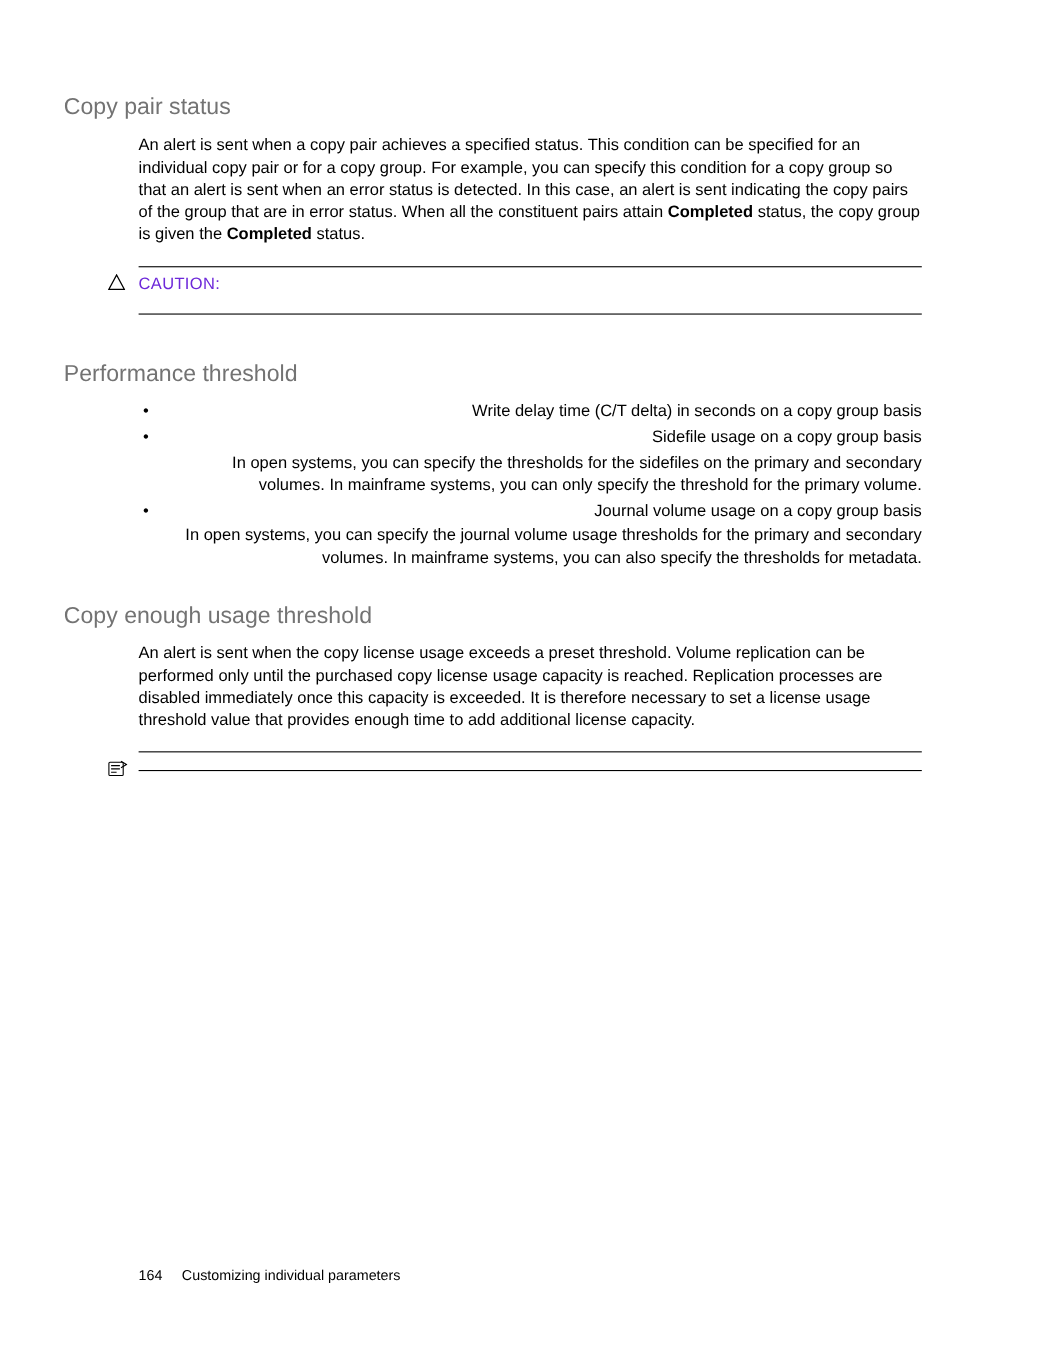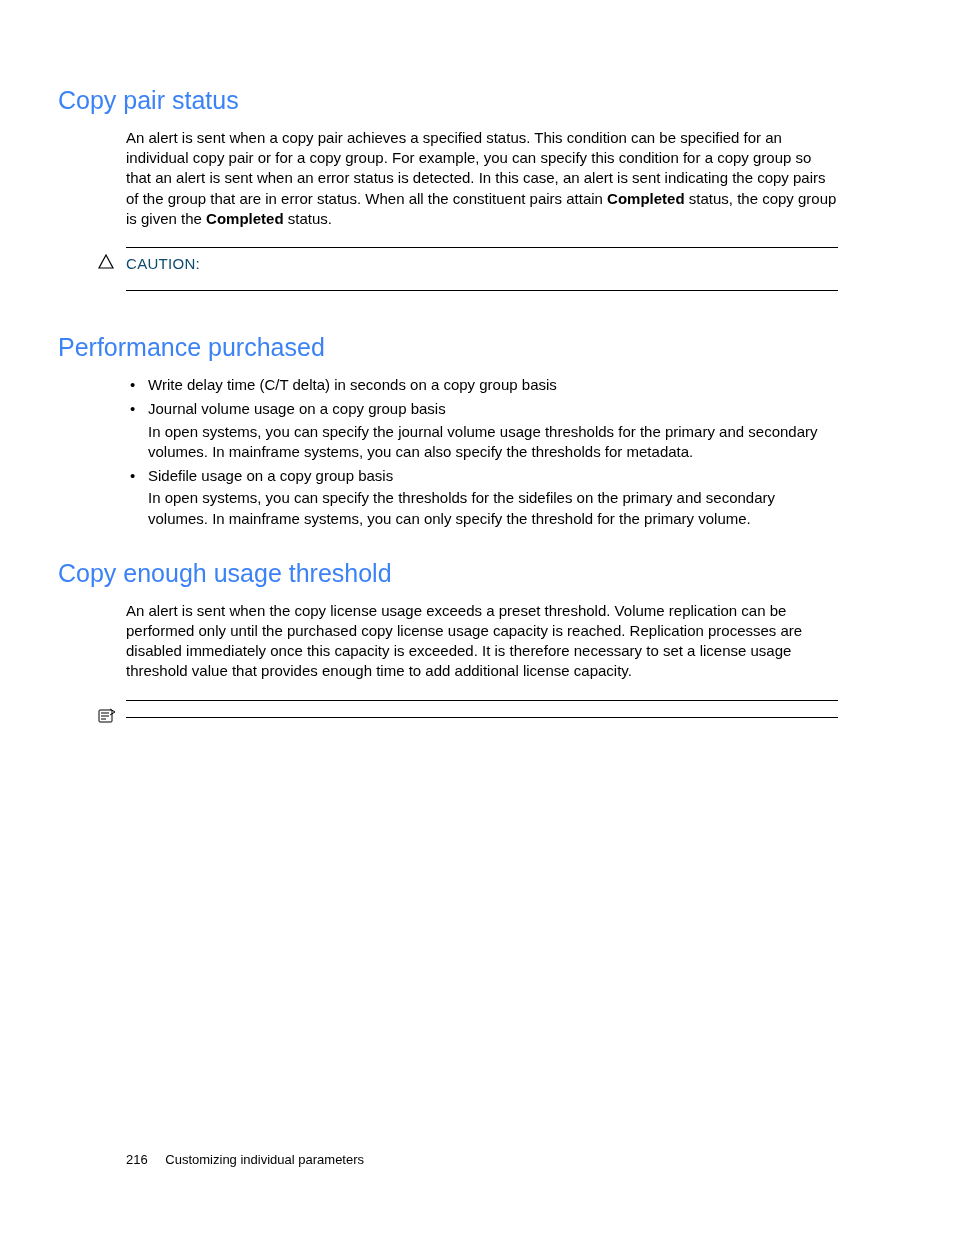--- a/index.html
+++ b/index.html
@@ -16,37 +16,38 @@
     font-weight: 300;
   }
   .page {
     position: relative;
     width: 954px;
     height: 1235px;
     box-sizing: border-box;
     padding: 84px 58px 0 58px;
   }
   .h2 {
-    color: #3b82f6;
-    font-size: 25px;
+    color: #737373;
+    font-size: 21px;
     font-weight: 300;
     margin: 0 0 10px 0;
   }
   .h2.perf { margin-top: 40px; }
   .h2.lic  { margin-top: 28px; }
   .body-indent {
     margin-left: 68px;
     margin-right: 58px;
   }
   p { margin: 0 0 4px 0; }
   .bold { font-weight: 700; text-align: right; }
   ul.bullets {
     list-style: none;
     margin: 4px 0 0 0;
     padding: 0;
+    text-align: right;
   }
   ul.bullets > li {
     position: relative;
     padding-left: 22px;
     margin-bottom: 4px;
   }
   ul.bullets > li::before {
     content: "•";
     position: absolute;
     left: 4px;
@@ -61,21 +62,21 @@
     border-bottom: 1px solid #000;
     padding: 6px 0 10px 0;
     position: relative;
   }
   .admon .icon {
     position: absolute;
     left: -28px;
     top: 6px;
   }
   .admon .label {
-    color: #0c4a6e;
+    color: #6d28d9;
     font-size: 15px;
     font-weight: 400;
     letter-spacing: 0.3px;
     margin-bottom: 6px;
   }
   .admon .text { }
   .footer {
     position: absolute;
     left: 126px;
     bottom: 66px;
@@ -97,33 +98,33 @@
 
   <div class="admon">
     <span class="icon">
       <svg width="16" height="16" viewBox="0 0 16 16">
         <polygon points="8,1 15,14 1,14" fill="none" stroke="#000" stroke-width="1.2"></polygon>
       </svg>
     </span>
     <div class="label">CAUTION:</div>
   </div>
 
-  <div class="h2 perf">Performance purchased</div>
+  <div class="h2 perf">Performance threshold</div>
   <div class="body-indent">
     <ul class="bullets">
       <li>
         <span>Write delay time (C/T delta) in seconds on a copy group basis</span>
       </li>
       <li>
+        <span>Sidefile usage on a copy group basis</span>
+        <div class="li-body">In open systems, you can specify the thresholds for the sidefiles on the primary and secondary volumes. In mainframe systems, you can only specify the threshold for the primary volume.</div>
+      </li>
+      <li>
         <span>Journal volume usage on a copy group basis</span>
         <div class="li-body">In open systems, you can specify the journal volume usage thresholds for the primary and secondary volumes. In mainframe systems, you can also specify the thresholds for metadata.</div>
-      </li>
-      <li>
-        <span>Sidefile usage on a copy group basis</span>
-        <div class="li-body">In open systems, you can specify the thresholds for the sidefiles on the primary and secondary volumes. In mainframe systems, you can only specify the threshold for the primary volume.</div>
       </li>
     </ul>
   </div>
 
   <div class="h2 lic">Copy enough usage threshold</div>
   <div class="body-indent">
     <p>An alert is sent when the copy license usage exceeds a preset threshold. Volume replication can be performed only until the purchased copy license usage capacity is reached. Replication processes are disabled immediately once this capacity is exceeded. It is therefore necessary to set a license usage threshold value that provides enough time to add additional license capacity.</p>
   </div>
 
   <div class="admon">
@@ -132,17 +133,17 @@
         <rect x="1" y="3" width="13" height="12" rx="1" fill="none" stroke="#000" stroke-width="1"></rect>
         <line x1="3" y1="6" x2="11" y2="6" stroke="#000" stroke-width="1"></line>
         <line x1="3" y1="9" x2="11" y2="9" stroke="#000" stroke-width="1"></line>
         <line x1="3" y1="12" x2="8" y2="12" stroke="#000" stroke-width="1"></line>
         <path d="M12 2 L17 5 L12 8" fill="none" stroke="#000" stroke-width="1"></path>
       </svg>
     </span>
   </div>
 
   <div class="footer">
-    <span class="pn">216</span>
+    <span class="pn">164</span>
     <span>Customizing individual parameters</span>
   </div>
 
 </div>
 
 </body></html>

